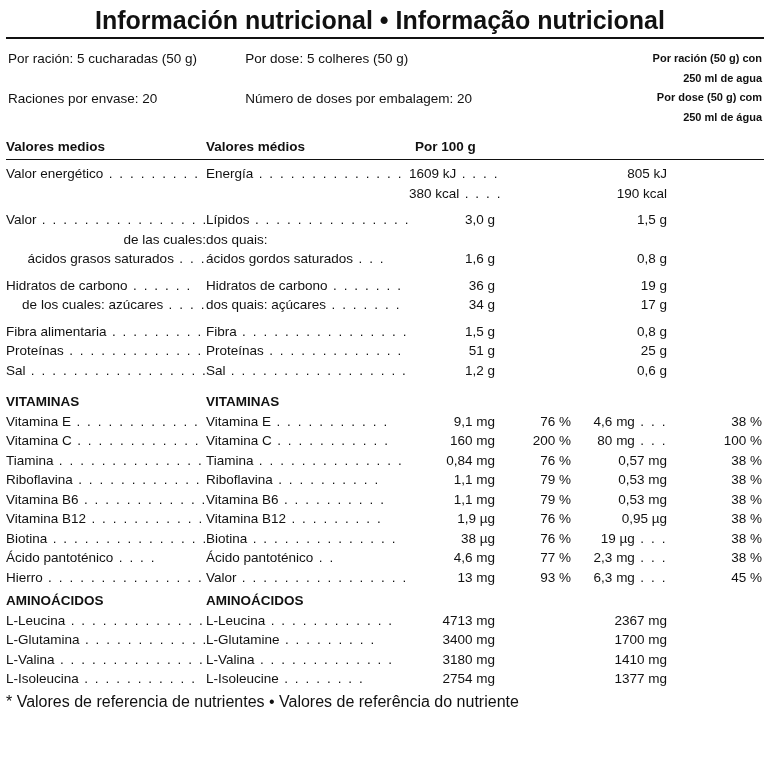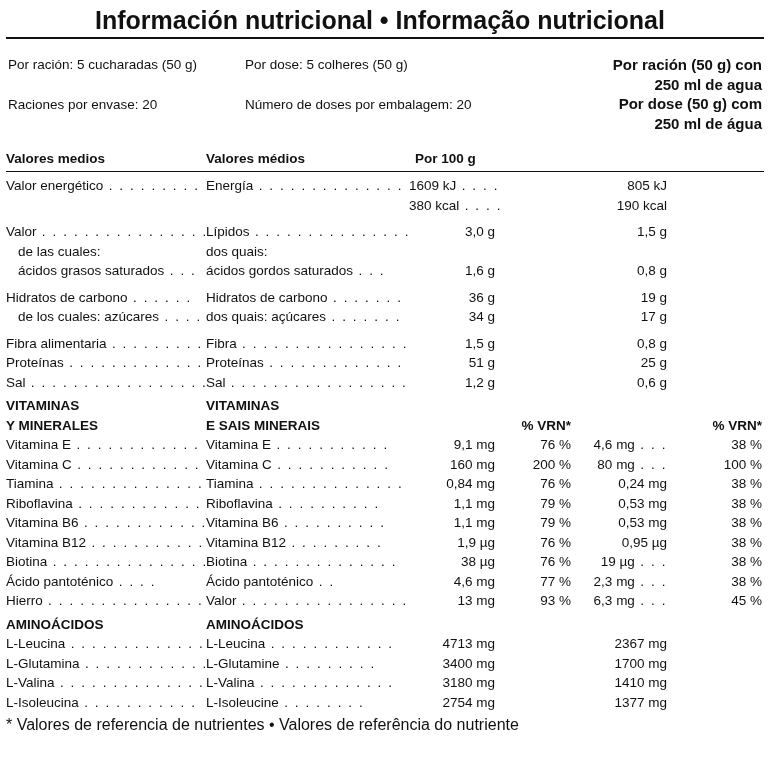--- a/index.html
+++ b/index.html
@@ -60,32 +60,32 @@
     display: inline;
   }
   .leader {
     display: inline;
     letter-spacing: 1.6px;
     color: #111;
   }
   .num { text-align: right; padding-right: 6px !important; }
   .num-pct { text-align: right; padding-right: 2px !important; }
   .hdr { font-weight: bold; }
-  .indent { padding-left: 12px !important; }
+  .indent { padding-left: 12px !important; text-align: right; }
   .sp-top { padding-top: 7px !important; }
   .right-block {
     font-weight: bold;
-    font-size: 15px;
+    font-size: 11px;
     text-align: right;
     line-height: 19.5px;
     white-space: nowrap;
   }
   .top-info {
     width: 758px;
-    margin: 14px 6px;
+    margin: 8px 6px;
     font-size: 13.5px;
     line-height: 19.5px;
   }
   .top-info td { vertical-align: top; padding: 0; white-space: nowrap; }
   .footnote {
     margin: 4px 6px 0 6px;
     font-size: 16px;
     line-height: 17px;
   }
   .hdr-row td { font-weight: bold; margin-left: 48px; }
@@ -230,43 +230,35 @@
           <td><span class="lbl">Sal</span><span class="leader"> . . . . . . . . . . . . . . . . . . . . .</span></td>
           <td><span class="lbl">Sal</span><span class="leader"> . . . . . . . . . . . . . . . . . . . .</span></td>
           <td class="num"><span class="lbl">1,2 g</span></td>
           <td class="num-pct"></td>
           <td class="num"><span class="lbl">0,6 g</span></td>
           <td class="num-pct"></td>
         </tr>
       </tbody>
   </table>
 
-  <table class="nt" style="margin-top:4px;">
+  <table class="nt" style="margin-top:12px;">
     <colgroup>
       <col class="c-es">
         <col class="c-pt">
         <col class="c-v1">
         <col class="c-p1">
         <col class="c-v2">
         <col class="c-p2">
     </colgroup>
     <tbody>
       <tr>
         <td class="hdr">VITAMINAS</td>
         <td class="hdr">VITAMINAS</td>
         <td colspan="4"></td>
       </tr>
-      <tr>
-        <td class="hdr">Y MINERALES</td>
-        <td class="hdr">E SAIS MINERAIS</td>
-        <td></td>
-        <td class="hdr num-pct">% VRN*</td>
-        <td></td>
-        <td class="hdr num-pct">% VRN*</td>
-      </tr>
     </tbody>
   </table>
 
   <table class="nt">
     <colgroup>
       <col class="c-es">
         <col class="c-pt">
         <col class="c-v1">
         <col class="c-p1">
         <col class="c-v2">
@@ -287,21 +279,21 @@
           <td class="num"><span class="lbl">160 mg</span></td>
           <td class="num-pct"><span class="lbl">200 %</span></td>
           <td class="num"><span class="lbl">80 mg</span><span class="leader"> . . .</span></td>
           <td class="num-pct"><span class="lbl">100 %</span></td>
         </tr>
         <tr>
           <td><span class="lbl">Tiamina</span><span class="leader"> . . . . . . . . . . . . . . . .</span></td>
           <td><span class="lbl">Tiamina</span><span class="leader"> . . . . . . . . . . . . . .</span></td>
           <td class="num"><span class="lbl">0,84 mg</span></td>
           <td class="num-pct"><span class="lbl">76 %</span></td>
-          <td class="num"><span class="lbl">0,24 mg</span></td>
+          <td class="num"><span class="lbl">0,57 mg</span></td>
           <td class="num-pct"><span class="lbl">38 %</span></td>
         </tr>
         <tr>
           <td><span class="lbl">Riboflavina</span><span class="leader"> . . . . . . . . . . . .</span></td>
           <td><span class="lbl">Riboflavina</span><span class="leader"> . . . . . . . . . .</span></td>
           <td class="num"><span class="lbl">1,1 mg</span></td>
           <td class="num-pct"><span class="lbl">79 %</span></td>
           <td class="num"><span class="lbl">0,53 mg</span></td>
           <td class="num-pct"><span class="lbl">38 %</span></td>
         </tr>

